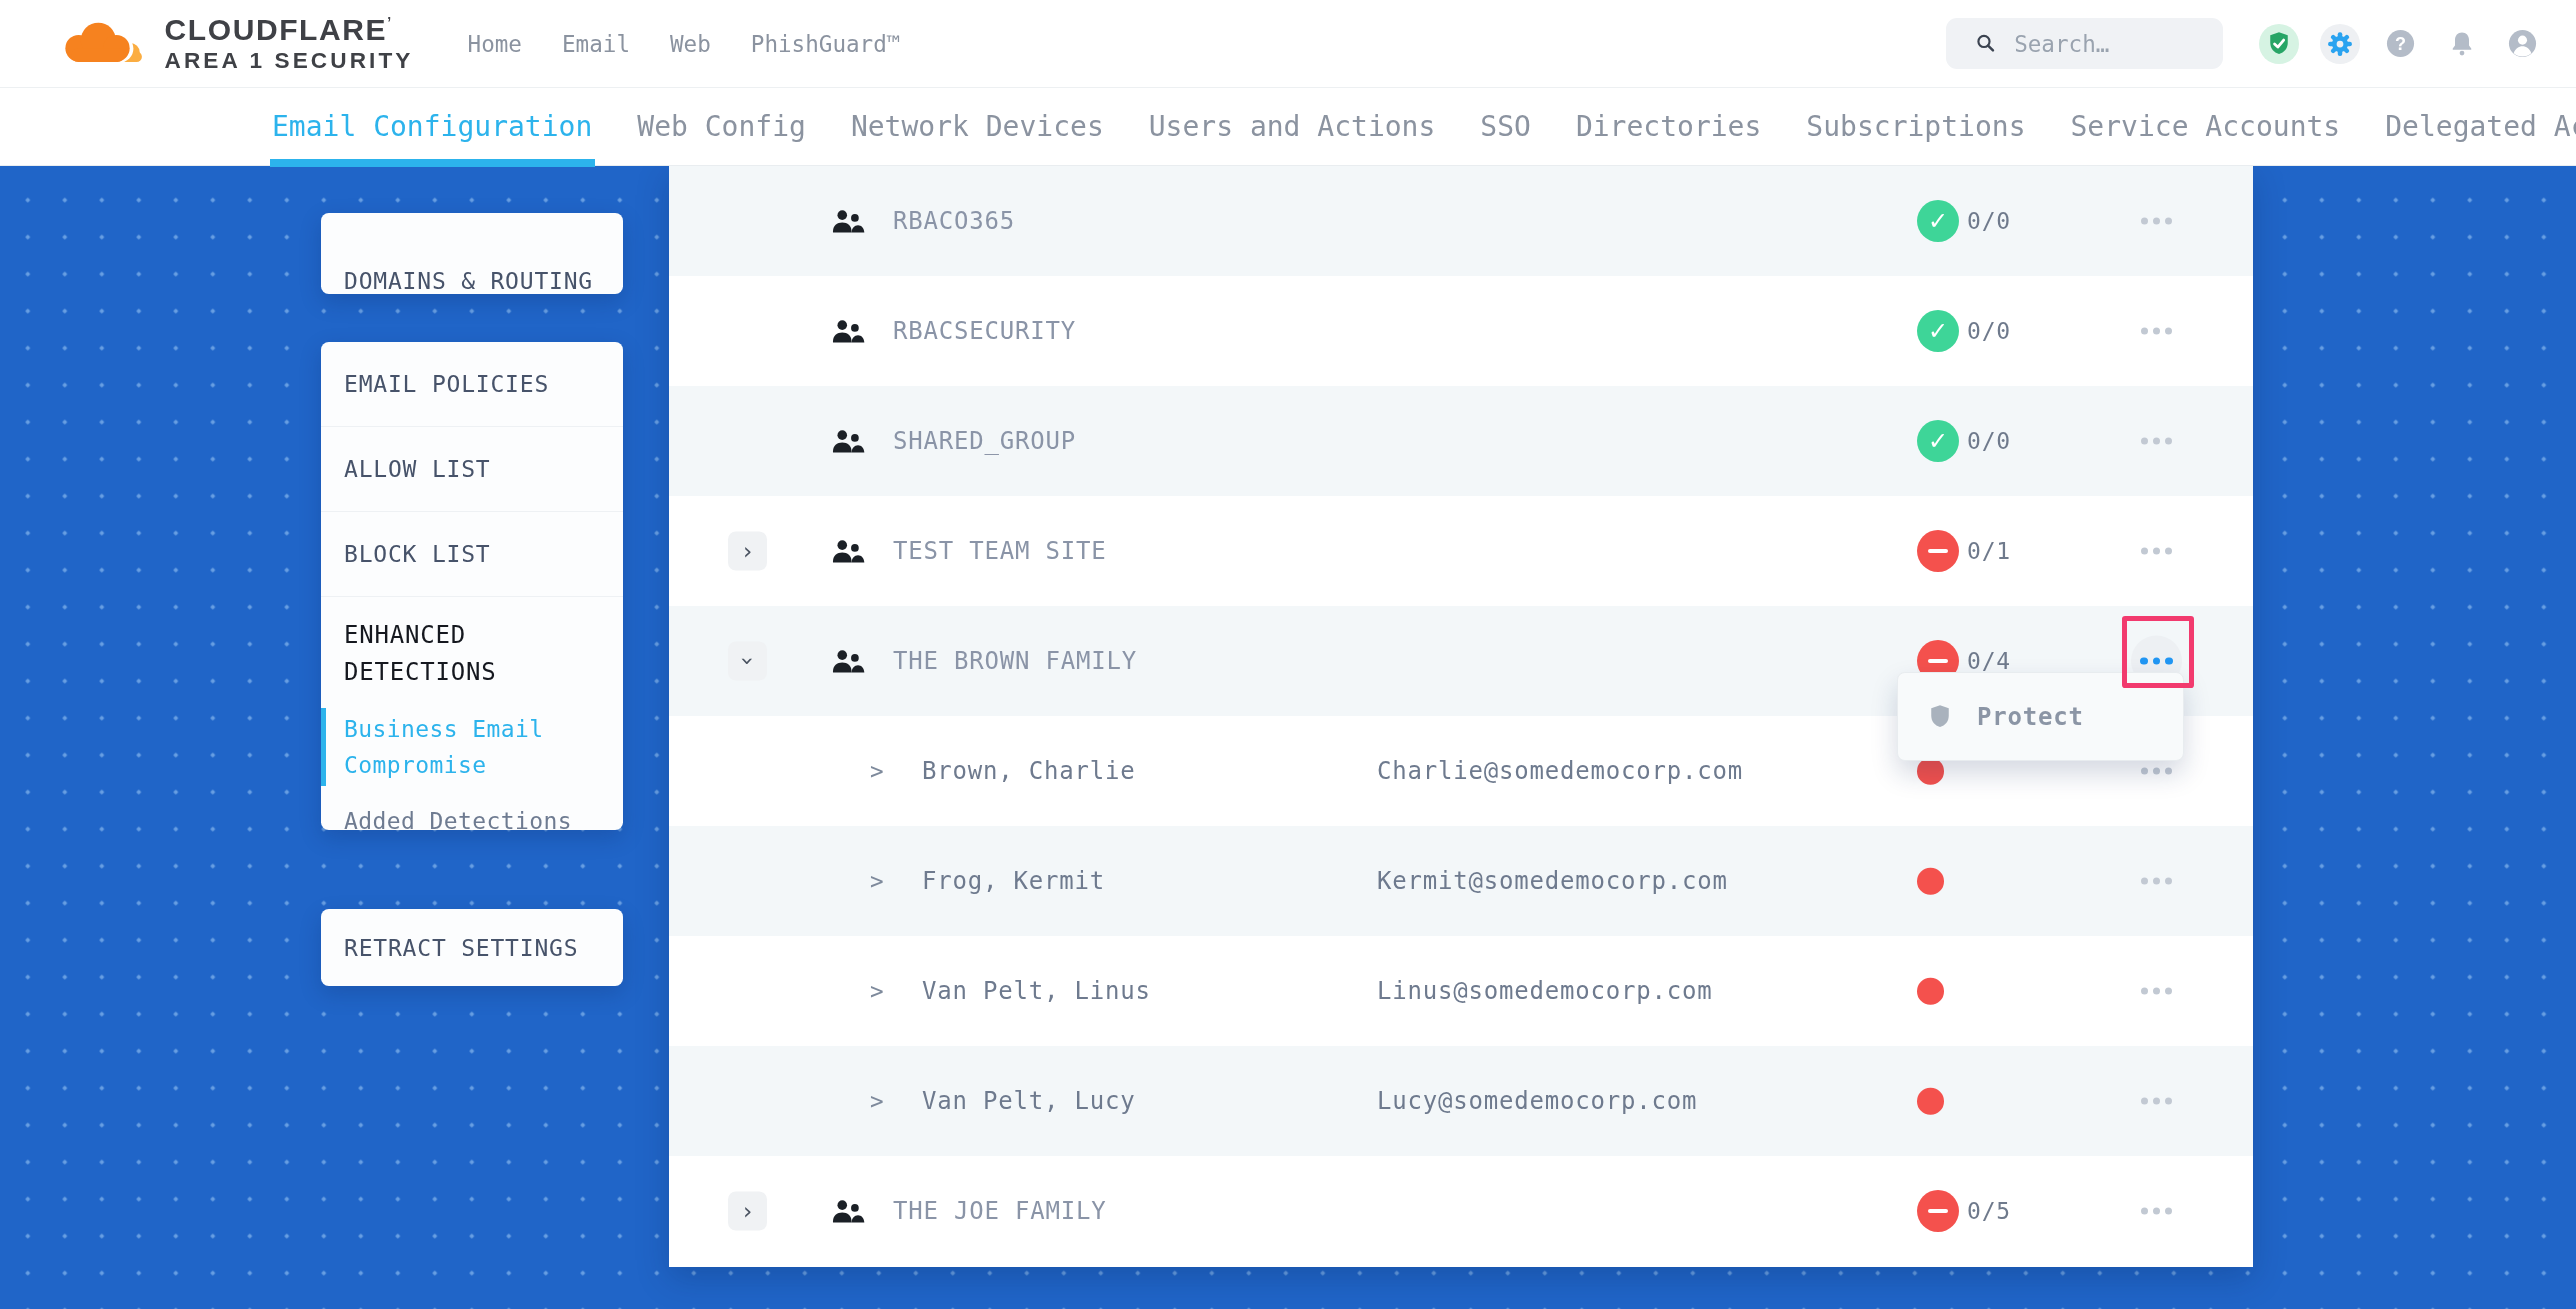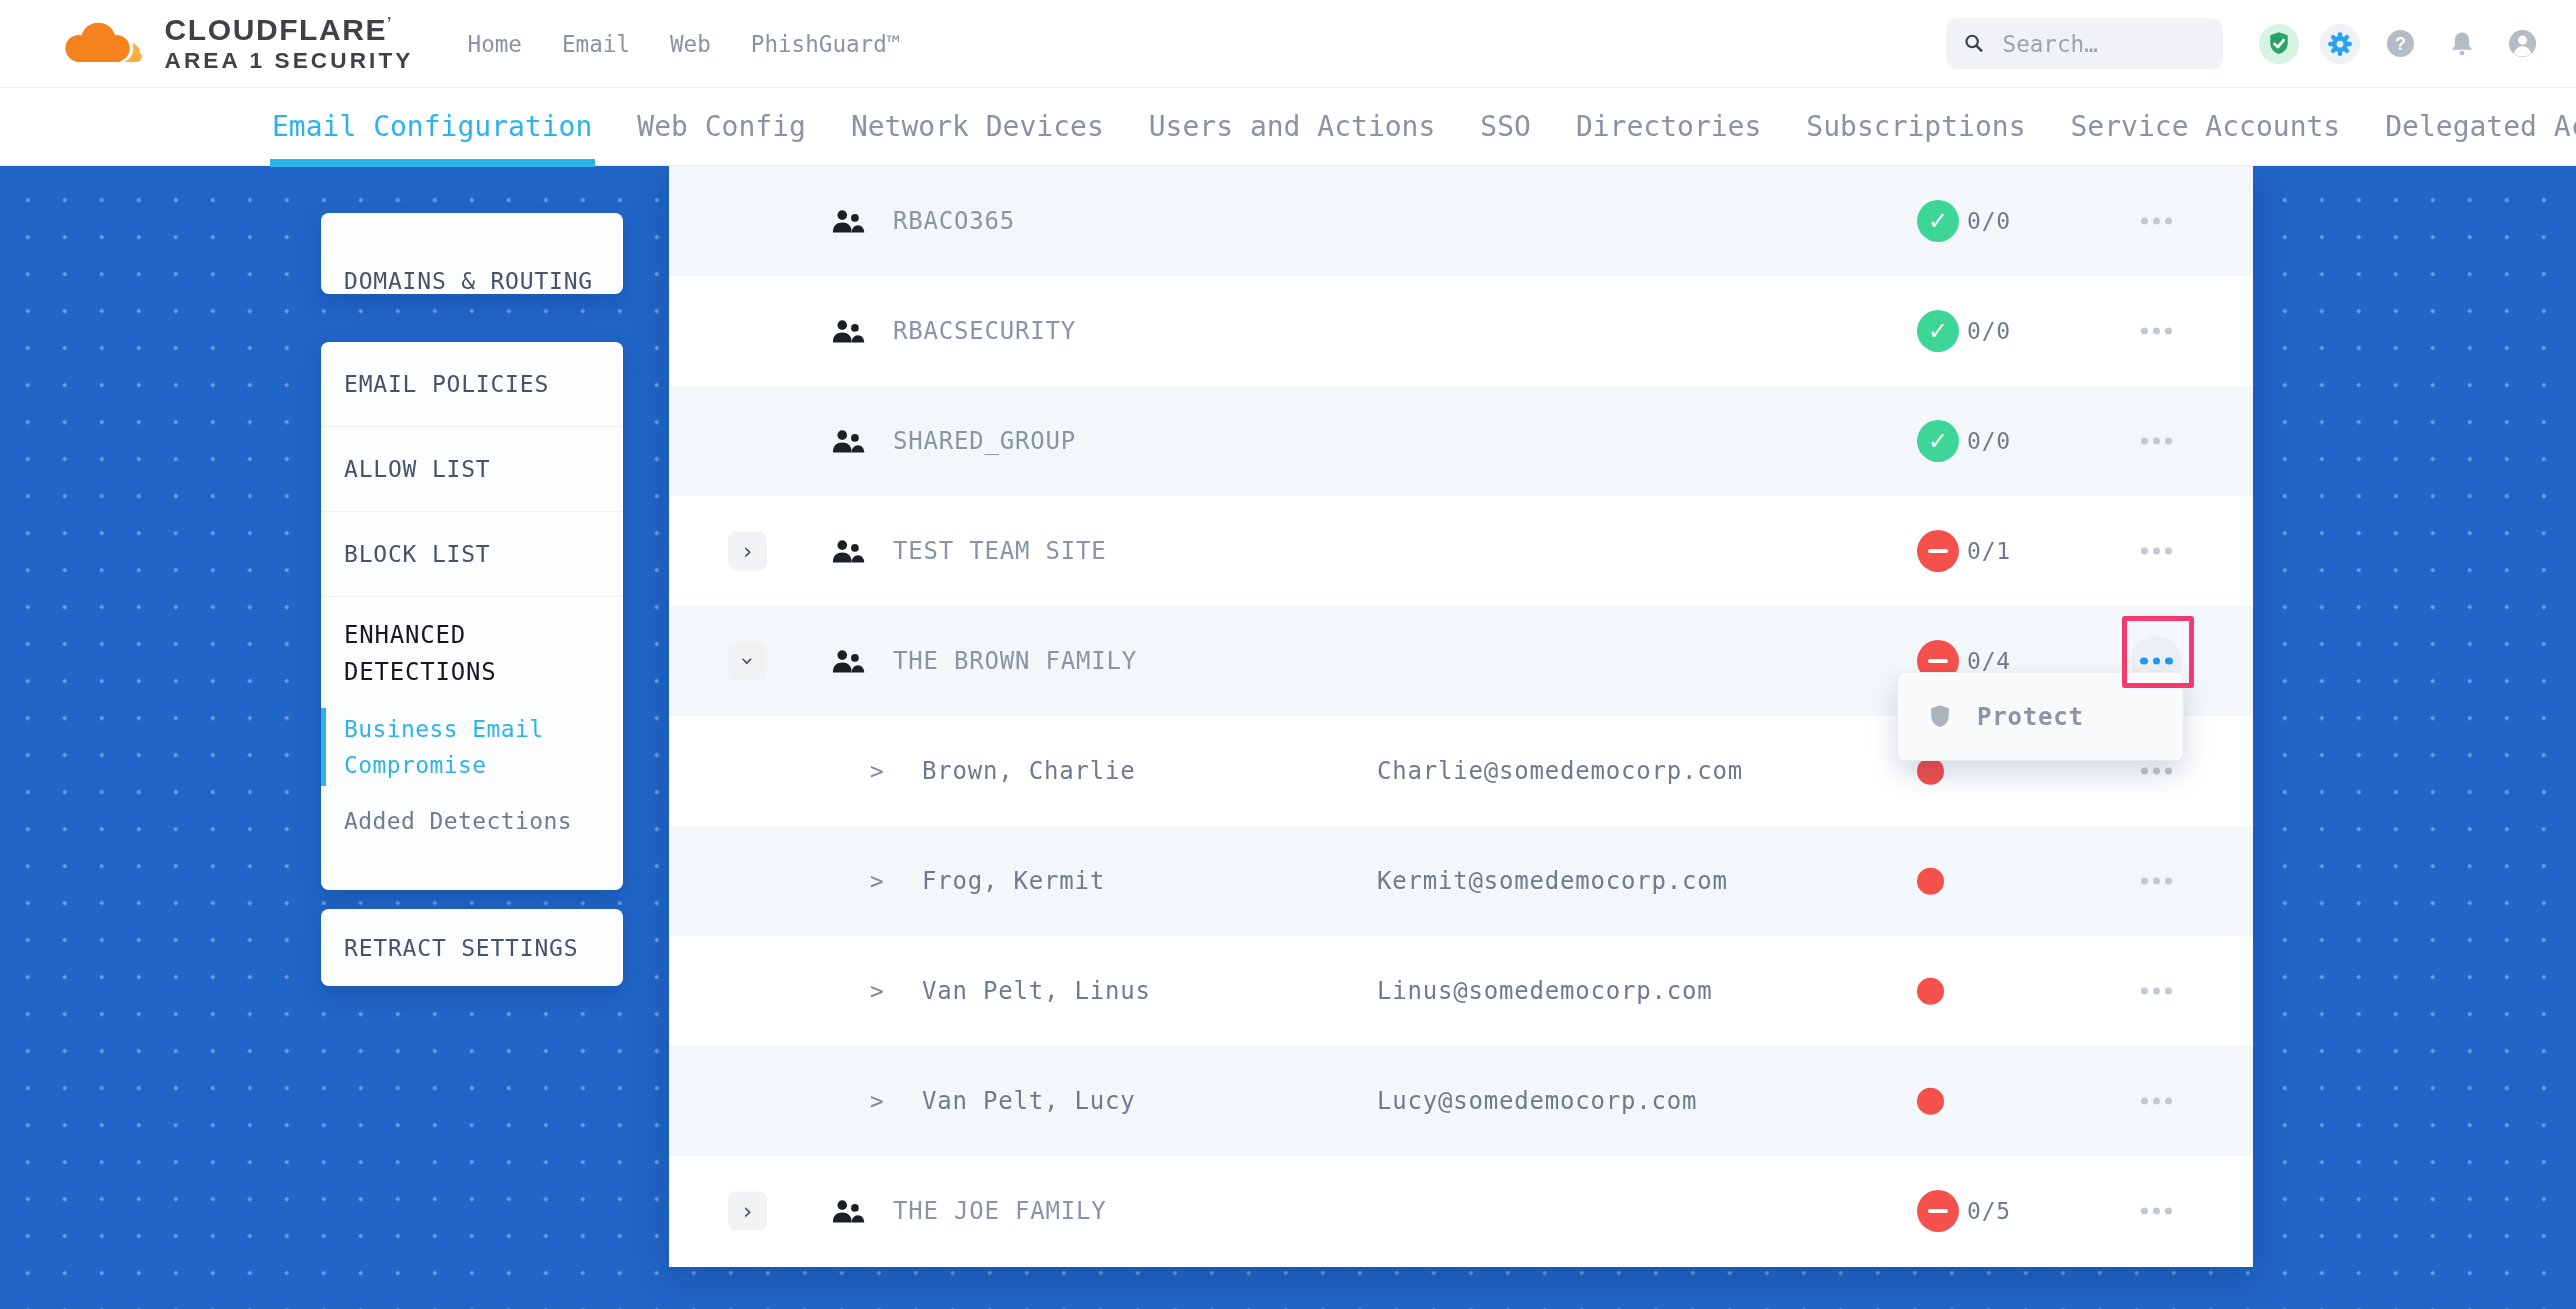--- a/index.html
+++ b/index.html
@@ -25,21 +25,21 @@
   .logo-text .line2{
     font-family:"Liberation Sans",sans-serif;font-weight:bold;font-size:22.6px;
     letter-spacing:3.1px;color:#3f4146;margin-top:4.7px;line-height:1;
   }
   .top-nav{display:flex;gap:40px;margin-left:54px;font-size:22.6px;color:#8b93a0;}
   .top-nav a{color:#8b93a0;text-decoration:none;cursor:pointer;}
 
   .header-right{margin-left:auto;display:flex;align-items:center;}
   .search{
     width:277px;height:51px;border-radius:11px;background:#f0f2f5;
-    display:flex;align-items:center;padding:0 17px;gap:15.6px;box-sizing:border-box;margin-right:25px;
+    display:flex;align-items:center;padding:0 29px;gap:15.6px;box-sizing:border-box;margin-right:25px;
   }
   .search input{
     border:none;background:transparent;outline:none;width:100%;
     font-family:"DejaVu Sans Mono",monospace;font-size:22.6px;color:#5b6573;
   }
   .search input::placeholder{color:#9aa3af;}
   .hicons{display:flex;align-items:center;}
   .hicon{
     width:61px;height:62px;display:flex;align-items:center;justify-content:center;
     background:transparent;border:none;cursor:pointer;padding:0;
@@ -66,21 +66,21 @@
     background-size:37px 37px;background-position:9.3px 15.6px;
   }
 
   
   .card{
     position:absolute;left:321px;width:302px;background:#fcfdfe;border-radius:7.8px;
     box-shadow:0 7.8px 22px rgba(8,32,80,.20);box-sizing:border-box;
   }
   #card-domains{top:47px;height:81px;display:flex;align-items:flex-end;padding:0 23px;cursor:pointer;}
   .card-label{font-size:23px;color:#47536a;letter-spacing:0.8px;}
-  #card-policies{top:176px;height:548px;}
+  #card-policies{top:176px;height:488px;}
   .pitem{
     height:84px;display:flex;align-items:center;padding:0 23px;
     border-bottom:1.6px solid #eef1f4;font-size:23px;color:#47536a;letter-spacing:0.8px;cursor:pointer;
   }
   .enhanced{padding:20px 23px 0;}
   .etitle{font-size:24px;color:#15181f;line-height:37px;letter-spacing:0.8px;}
   .eitem{margin-top:20px;font-size:23px;line-height:36px;position:relative;cursor:pointer;letter-spacing:0.4px;}
   .eitem.active{color:#2cb3ec;}
   .eitem.active::before{
     content:"";position:absolute;left:-23px;top:-3.1px;bottom:-3.1px;width:5.4px;background:#2cb3ec;

